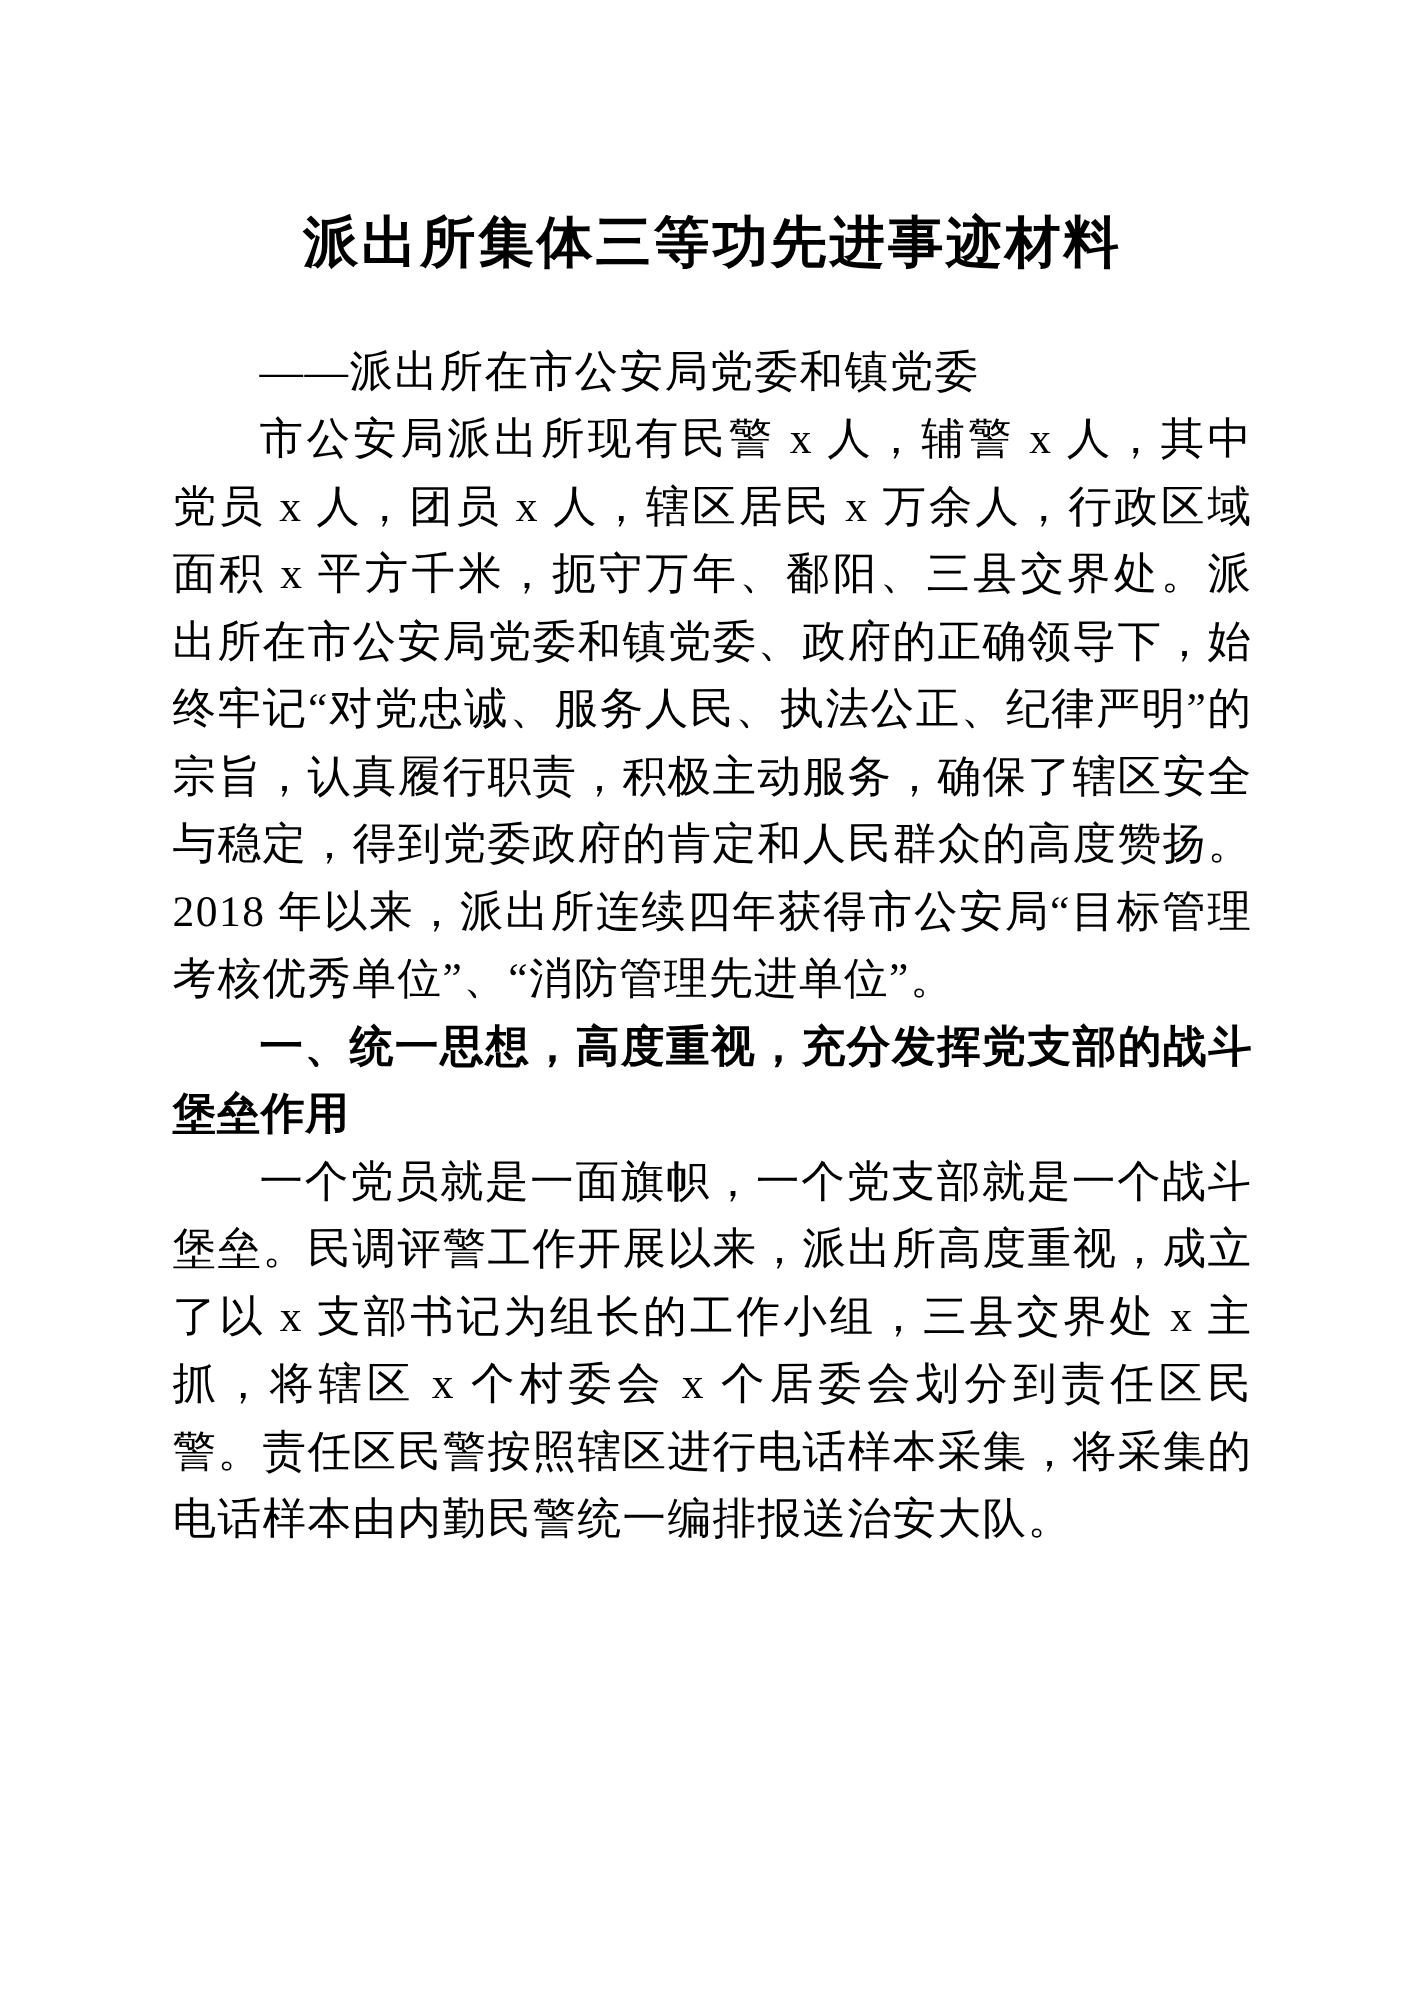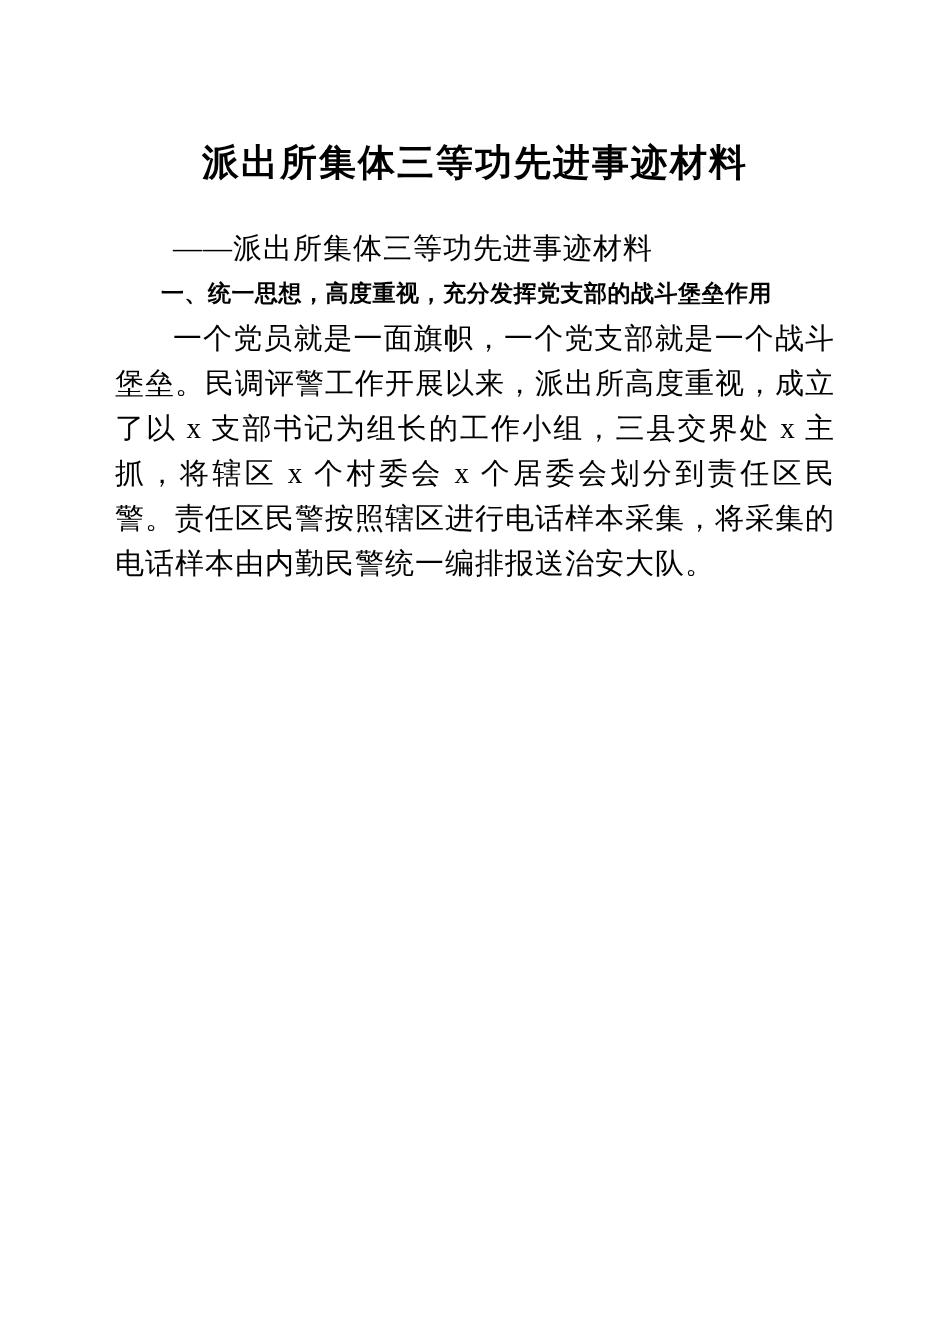--- a/index.html
+++ b/index.html
@@ -40,37 +40,38 @@
     font-size: 29px;
     line-height: 45px;
     letter-spacing: 1px;
     text-align: justify;
     text-indent: 2em;
     font-weight: normal;
     font-family: "Liberation Serif", "DejaVu Serif", serif;
   }
   .section-heading {
     margin: 0;
-    font-size: 23px;
+    font-size: 29px;
     line-height: 45px;
     letter-spacing: 0.5px;
     text-align: justify;
     text-indent: 2em;
     font-weight: bold;
     font-family: "Liberation Sans", "DejaVu Sans", sans-serif;
   }
 </style>
 </head>
 <body>
 
 <div class="page">
   <h1 class="doc-title">派出所集体三等功先进事迹材料</h1>
 
   <div class="content">
-    <p class="subtitle">——派出所集体三等功先进事迹材料</p>
+    <p class="subtitle">——派出所在市公安局党委和镇党委</p>
 
+    <p class="body-para">市公安局派出所现有民警 x 人，辅警 x 人，其中党员 x 人，团员 x 人，辖区居民 x 万余人，行政区域面积 x 平方千米，扼守万年、鄱阳、三县交界处。派出所在市公安局党委和镇党委、政府的正确领导下，始终牢记“对党忠诚、服务人民、执法公正、纪律严明”的宗旨，认真履行职责，积极主动服务，确保了辖区安全与稳定，得到党委政府的肯定和人民群众的高度赞扬。2018 年以来，派出所连续四年获得市公安局“目标管理考核优秀单位”、“消防管理先进单位”。</p>
 
 
     <h2 class="section-heading">一、统一思想，高度重视，充分发挥党支部的战斗堡垒作用</h2>
 
     <p class="body-para">一个党员就是一面旗帜，一个党支部就是一个战斗堡垒。民调评警工作开展以来，派出所高度重视，成立了以 x 支部书记为组长的工作小组，三县交界处 x 主抓，将辖区 x 个村委会 x 个居委会划分到责任区民警。责任区民警按照辖区进行电话样本采集，将采集的电话样本由内勤民警统一编排报送治安大队。</p>
   </div>
 </div>
 
 </body></html>

